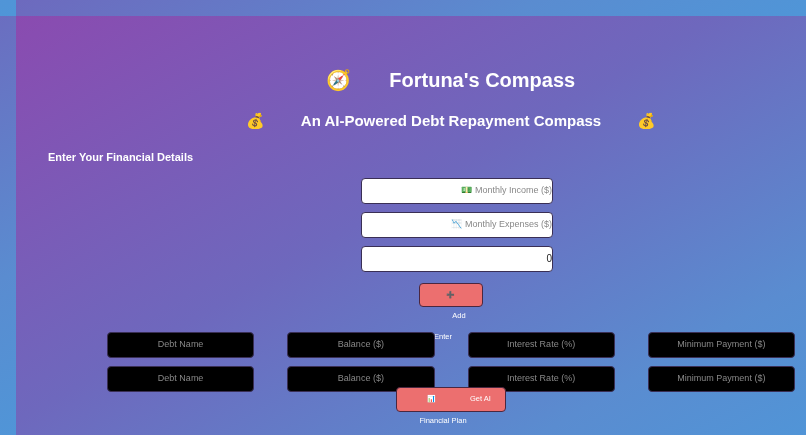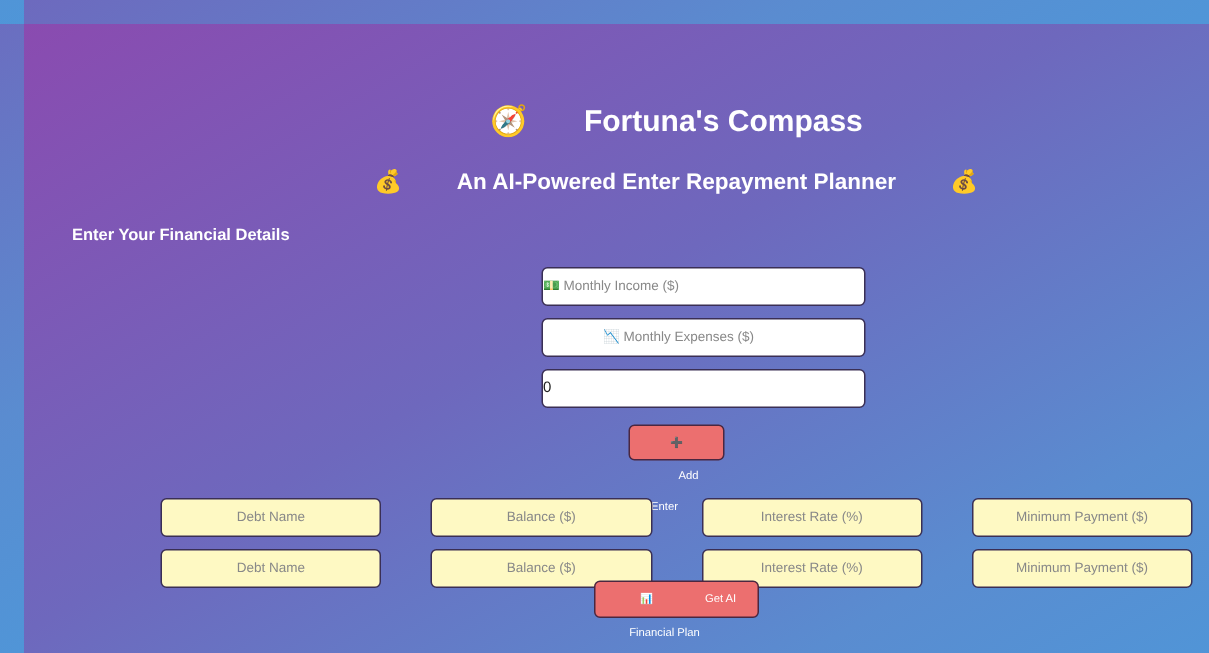--- a/index.html
+++ b/index.html
@@ -16,46 +16,46 @@
     }
     .subtitle {
       position: absolute; top: 64px; left: 0; width: 100%;
       text-align: center; font-size: 15px; font-weight: bold;
     }
     .section {
       position: absolute; top: 103px; left: 0; width: 100%;
       font-size: 11px; font-weight: bold;
     }
     .field {
-      position: absolute; left: 313px; width: 216px; height: 26px;
+      position: absolute; left: 313px; width: 192px; height: 26px;
       background: #fff; border: 1.5px solid #3a2f55; border-radius: 4px;
-      color: #888; font-size: 9px; text-align: left; line-height: 23px;
+      color: #888; font-size: 9px; text-align: right; line-height: 23px;
     }
     .field.value { color: #222; font-size: 10px; }
     .btn {
       position: absolute; background: #ec6f6f; border: 1.5px solid #4a2740;
       border-radius: 4px; color: #fff; font-size: 7.5px; text-align: center;
     }
     .debt-row { position: absolute; left: 43px; width: 720px; height: 26px; display: flex; gap: 1px; }
     .debt-cell {
-      flex: 1; height: 26px; background: #fef9c3; border: 1.5px solid #3a2f55; border-radius: 4px;
+      flex: 1; height: 26px; background: #000000; border: 1.5px solid #3a2f55; border-radius: 4px;
       color: #888; font-size: 9px; text-align: center; line-height: 23px;
     }
   </style>
 </head>
 <body>
 
 <div class="title">
   <span>🧭</span>
   <span>Fortuna's Compass</span>
 </div>
 
 <div class="subtitle">
   <span>💰</span>
-  <span>An AI-Powered Enter Repayment Planner</span>
+  <span>An AI-Powered Debt Repayment Compass</span>
   <span>💰</span>
 </div>
 
 <div class="section">Enter Your Financial Details</div>
 
 <div class="field" style="top:130px;">💵 Monthly Income ($)</div>
 <div class="field" style="top:164px;padding-left:40px;">📉 Monthly Expenses ($)</div>
 <div class="field value" style="top:198px;">0</div>
 
 <div class="btn" style="left:371px; top:235px; width:64px; height:24px; line-height:21px;">

